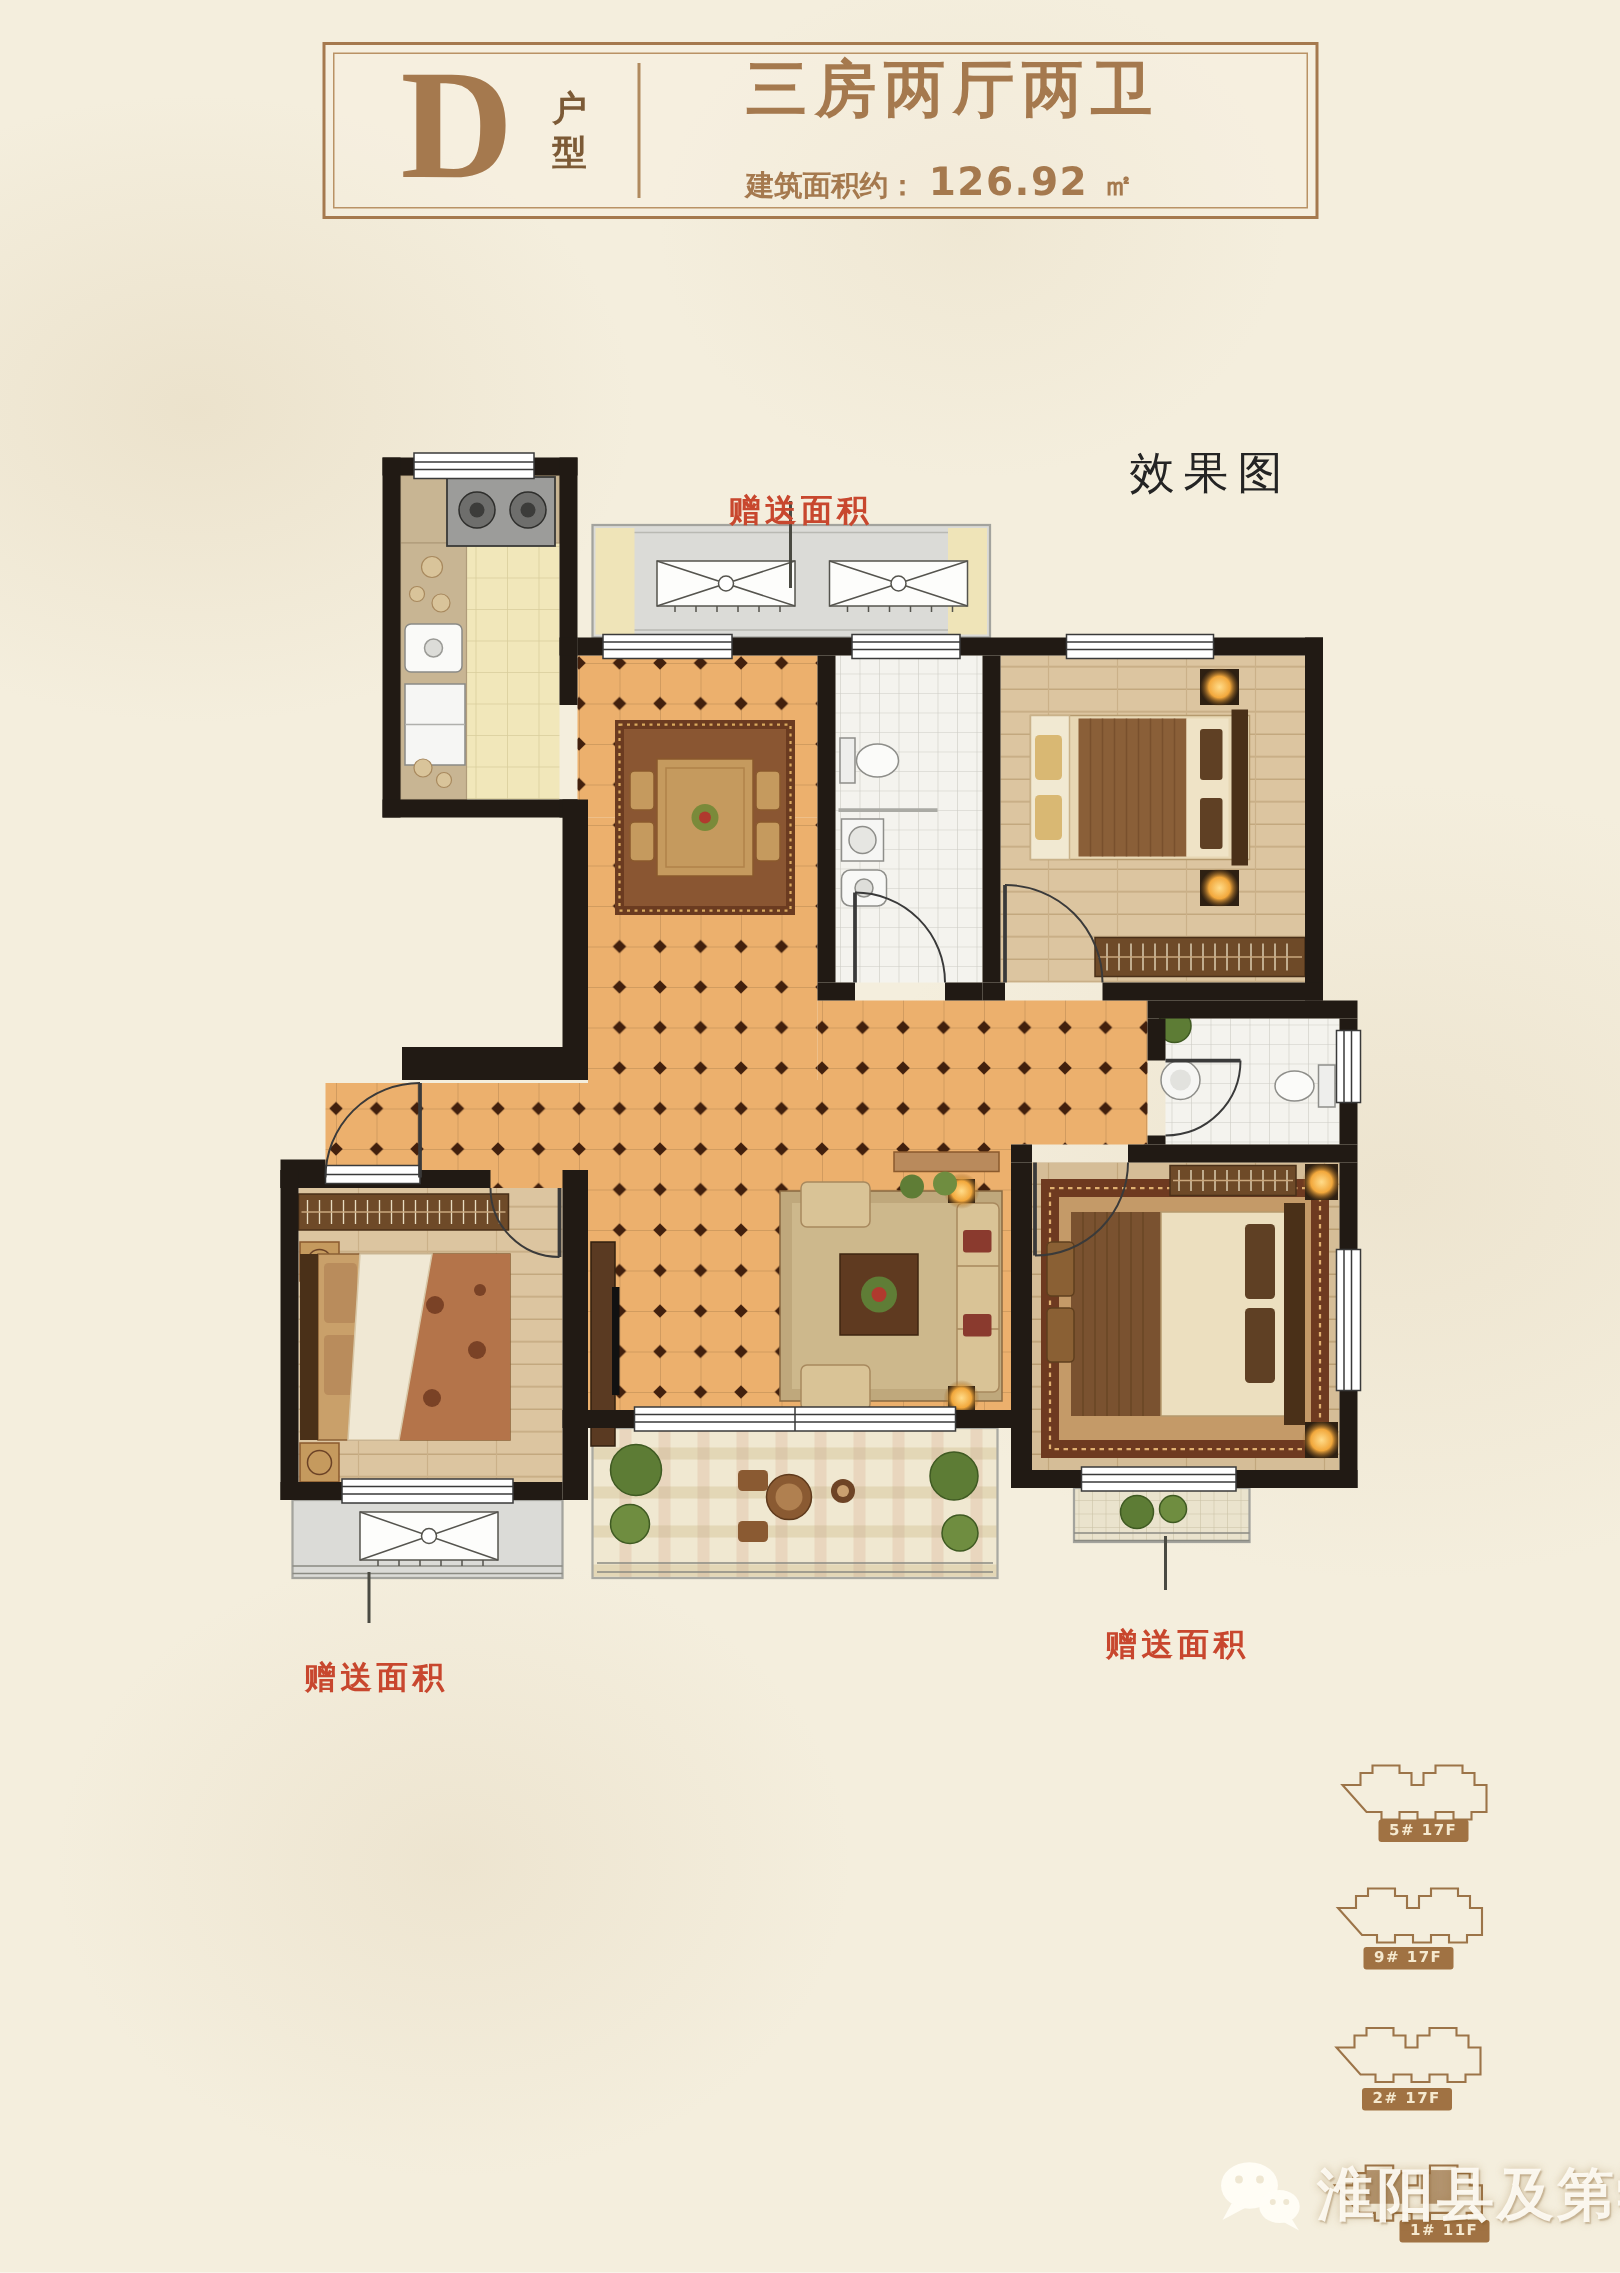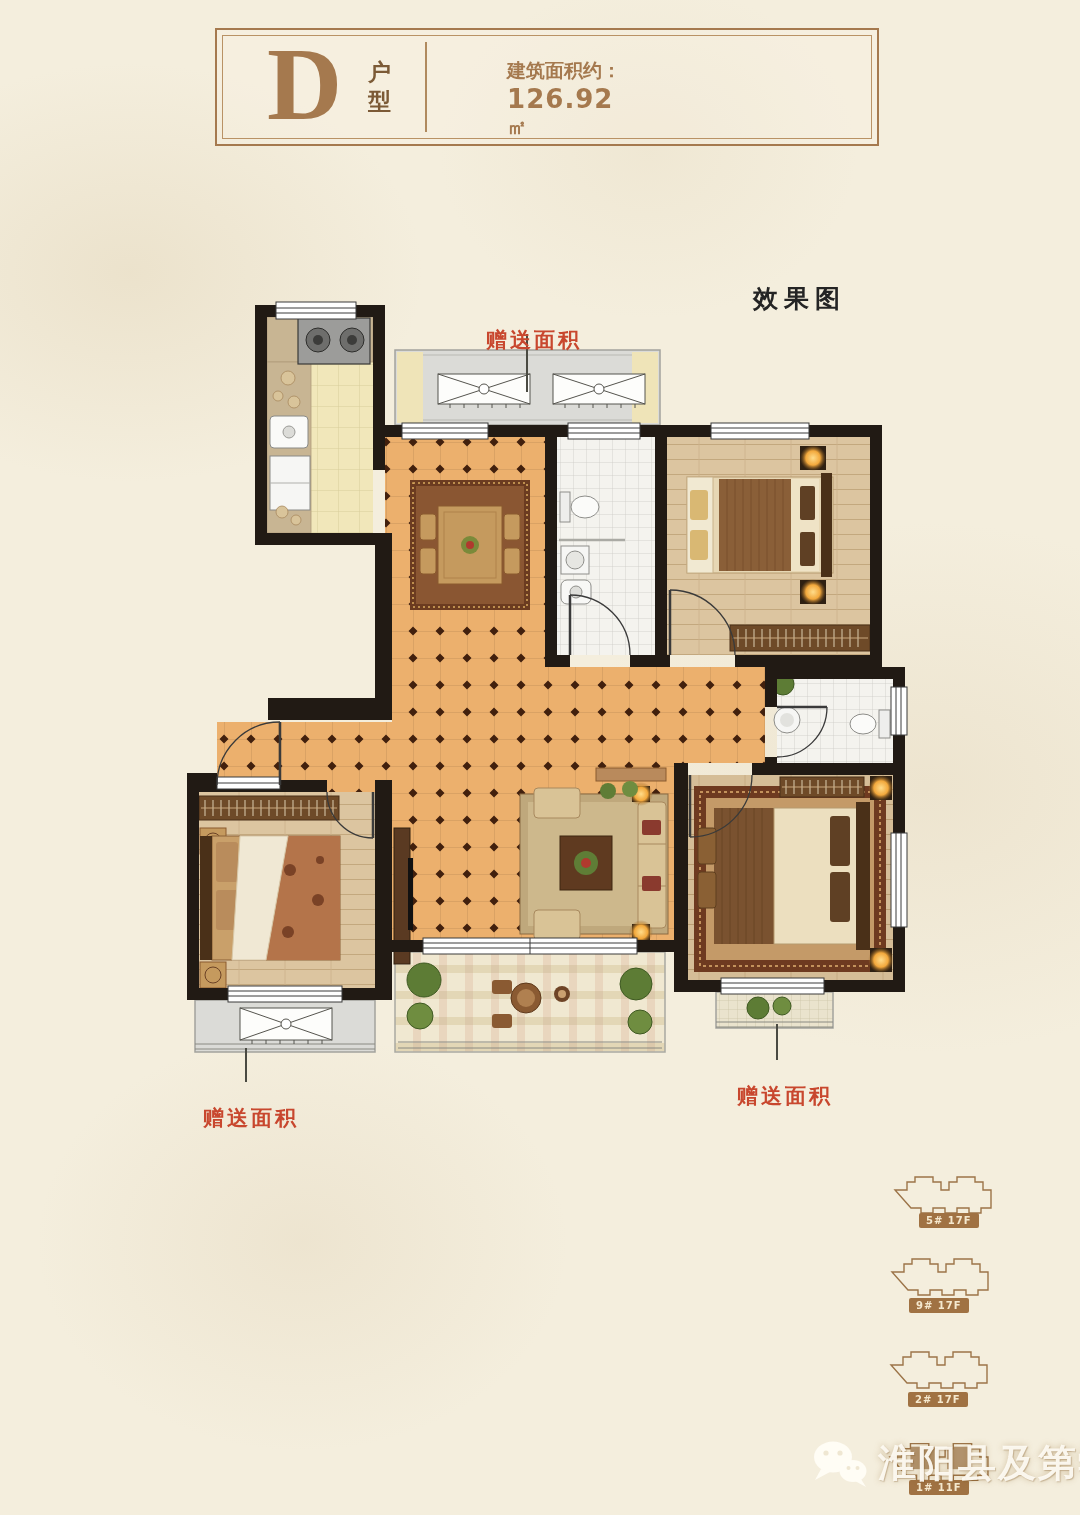--- a/index.html
+++ b/index.html
@@ -28,32 +28,32 @@
   }
   .type-suffix{
     display:flex; flex-direction:column; gap:6px; margin-left:26px;
     font-size:23px; font-weight:bold; color:#7c5a36; line-height:1;
   }
   .hdr-divider{ width:2px; height:90px; background:#b08a5e; margin-left:34px; }
   .title-block{ margin-left:70px; }
   .hdr-title{
     font-size:41px; font-weight:bold; color:#a5794e; letter-spacing:5px; line-height:1.1;
   }
-  .hdr-area{ margin-top:24px; color:#a5794e; display:flex; align-items:baseline;flex-direction:column; }
+  .hdr-area{ margin-top:24px; color:#a5794e; display:flex; align-items:baseline; }
   .hdr-area .lbl{ font-size:19px; font-weight:bold; }
   .hdr-area .val{ font-family:"DejaVu Sans", sans-serif; font-size:26px; font-weight:bold; margin-left:8px; letter-spacing:1px;}
   .hdr-area .unit{ font-size:20px; font-weight:bold; margin-left:10px; font-family:"DejaVu Sans", sans-serif;}
   
   .gift-label{
     position:absolute; color:#c8472e; font-size:21px; font-weight:bold; letter-spacing:3px;
     font-family:"Liberation Serif", serif; white-space:nowrap;margin-top:24px;
   }
   .render-tag{
-    position:absolute; left:753px; top:282px; color:#242424; font-size:25px;
-    font-weight:bold; letter-spacing:6px; white-space:nowrap;
+    position:absolute; left:753px; top:295px; color:#242424; font-size:30px;
+    font-weight:normal; letter-spacing:6px; white-space:nowrap;
   }
   .leader{ position:absolute; width:2px; background:#4a4a42; }
   .plan-svg{ position:absolute; left:170px; top:280px; }
   
   .bld{ position:absolute; }
   .bld-badge{
     position:absolute; background:#a07243; color:#f5e9cf; font-family:"DejaVu Sans", sans-serif;
     font-size:10px; font-weight:bold; padding:2px 7px; border-radius:2px; letter-spacing:1px;
     white-space:nowrap;
   }
@@ -74,20 +74,21 @@
 
   <div class="hdr">
     <div class="hdr-inner">
       <div class="type-letter">D</div>
       <div class="type-suffix">
         <span>户</span>
         <span>型</span>
       </div>
       <div class="hdr-divider"></div>
       <div class="title-block">
+        <div class="hdr-title">三房两厅两卫</div>
         <div class="hdr-area">
           <span class="lbl">建筑面积约：</span>
           <span class="val">126.92</span>
           <span class="unit">㎡</span>
         </div>
       </div>
     </div>
   </div>
 
   <svg class="plan-svg" width="760" height="840" viewBox="0 0 760 840">
@@ -494,21 +495,21 @@
   <svg class="bld" style="left:887px; top:1345px;" width="104" height="46" viewBox="0 0 100 46">
     <path d="M2,20 h12 v-8 h8 v-5 h18 v5 h8 v8 h8 v-8 h8 v-5 h18 v5 h8 v8 h8 v18 h-10 v5 h-12 v-5 h-12 v5 h-12 v-5 h-12 v5 h-12 v-5 h-10 z" fill="none" stroke="#9c7448" stroke-width="1.4"></path>
   </svg>
   <div class="bld-badge" style="left:908px; top:1392px;">2# 17F</div>
 
   <svg class="bld" style="left:888px; top:1432px;" width="102" height="58" viewBox="0 0 100 56">
     <path d="M2,24 h12 v-8 h8 v-5 h18 v5 h8 v8 h8 v-8 h8 v-5 h18 v5 h8 v8 h8 v18 h-10 v5 h-12 v-5 h-12 v5 h-12 v-5 h-12 v5 h-12 v-5 h-10 z" fill="none" stroke="#9c7448" stroke-width="1.4"></path>
     <rect x="22" y="14" width="24" height="22" fill="#9c7448" opacity="0.75"></rect>
     <rect x="58" y="14" width="24" height="22" fill="#9c7448" opacity="0.75"></rect>
   </svg>
-  <div class="bld-badge" style="left:909px; top:1480px;">1# 11F</div>
+  <div class="bld-badge" style="left:933px; top:1480px;">1# 11F</div>
 
   <div class="wm">
     <svg width="56" height="50" viewBox="0 0 56 50">
       <g fill="rgba(255,253,246,0.95)">
         <ellipse cx="21" cy="18" rx="19" ry="15.5"></ellipse>
         <path d="M9,30 L3,41 L18,33 Z"></path>
         <ellipse cx="41" cy="32" rx="13.5" ry="11"></ellipse>
         <path d="M49,40 L54,48 L43,42 Z"></path>
       </g>
       <g fill="#efe7d2">

